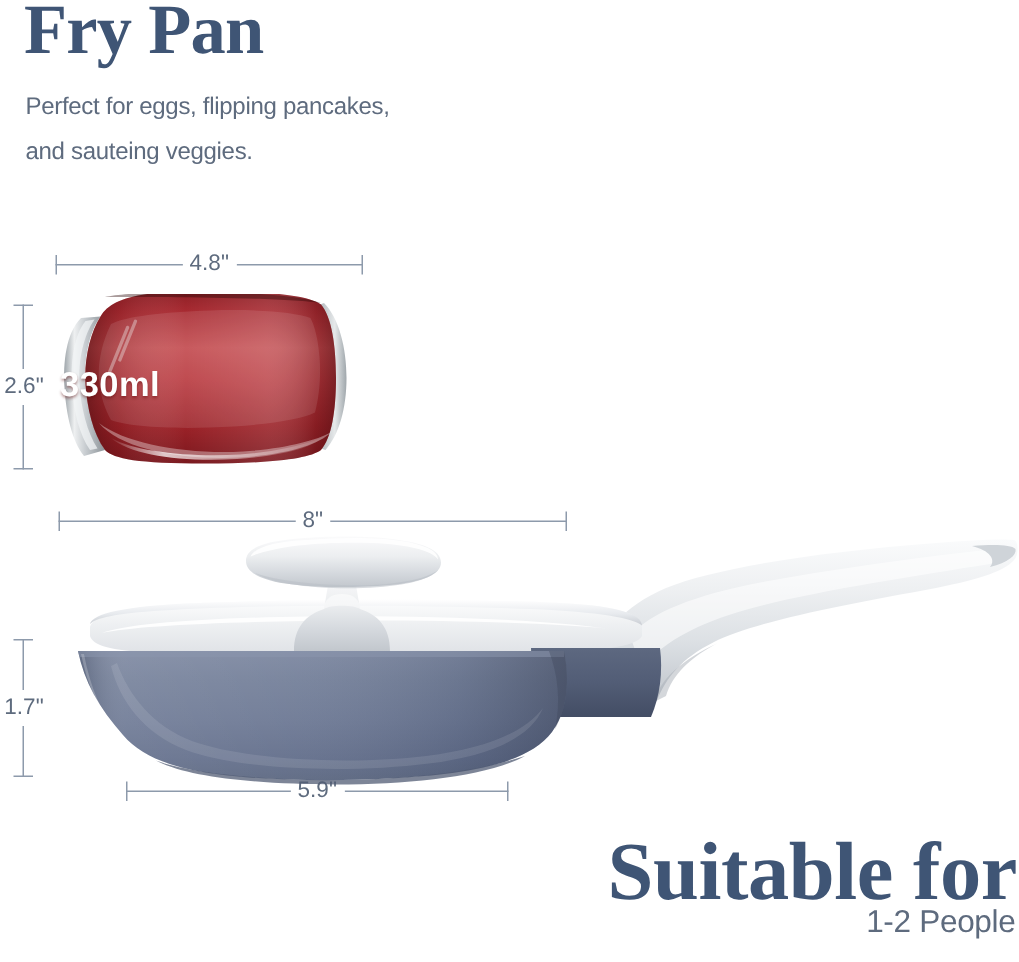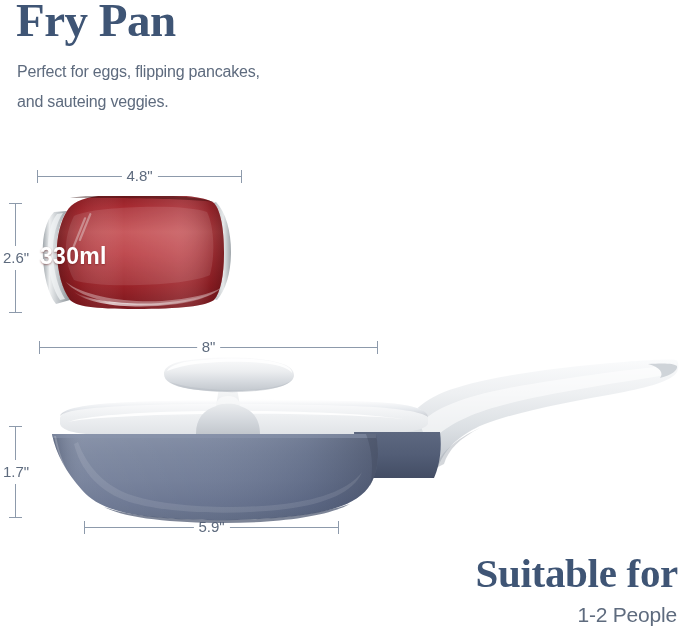--- a/index.html
+++ b/index.html
@@ -41,21 +41,21 @@
     white-space: pre-line;
   }
 
   
   #suitable-heading {
     position: absolute;
     right: 1px;
     top: 549px;
     font-family: "Liberation Serif", "DejaVu Serif", serif;
     font-weight: bold;
-    font-size: 41px;
+    font-size: 55px;
     letter-spacing: -0.3px;
     color: #3f5575;
     white-space: nowrap;
   }
   #suitable-people {
     position: absolute;
     right: 2px;
     top: 603px;
     font-family: "Liberation Sans", sans-serif;
     font-size: 21px;

